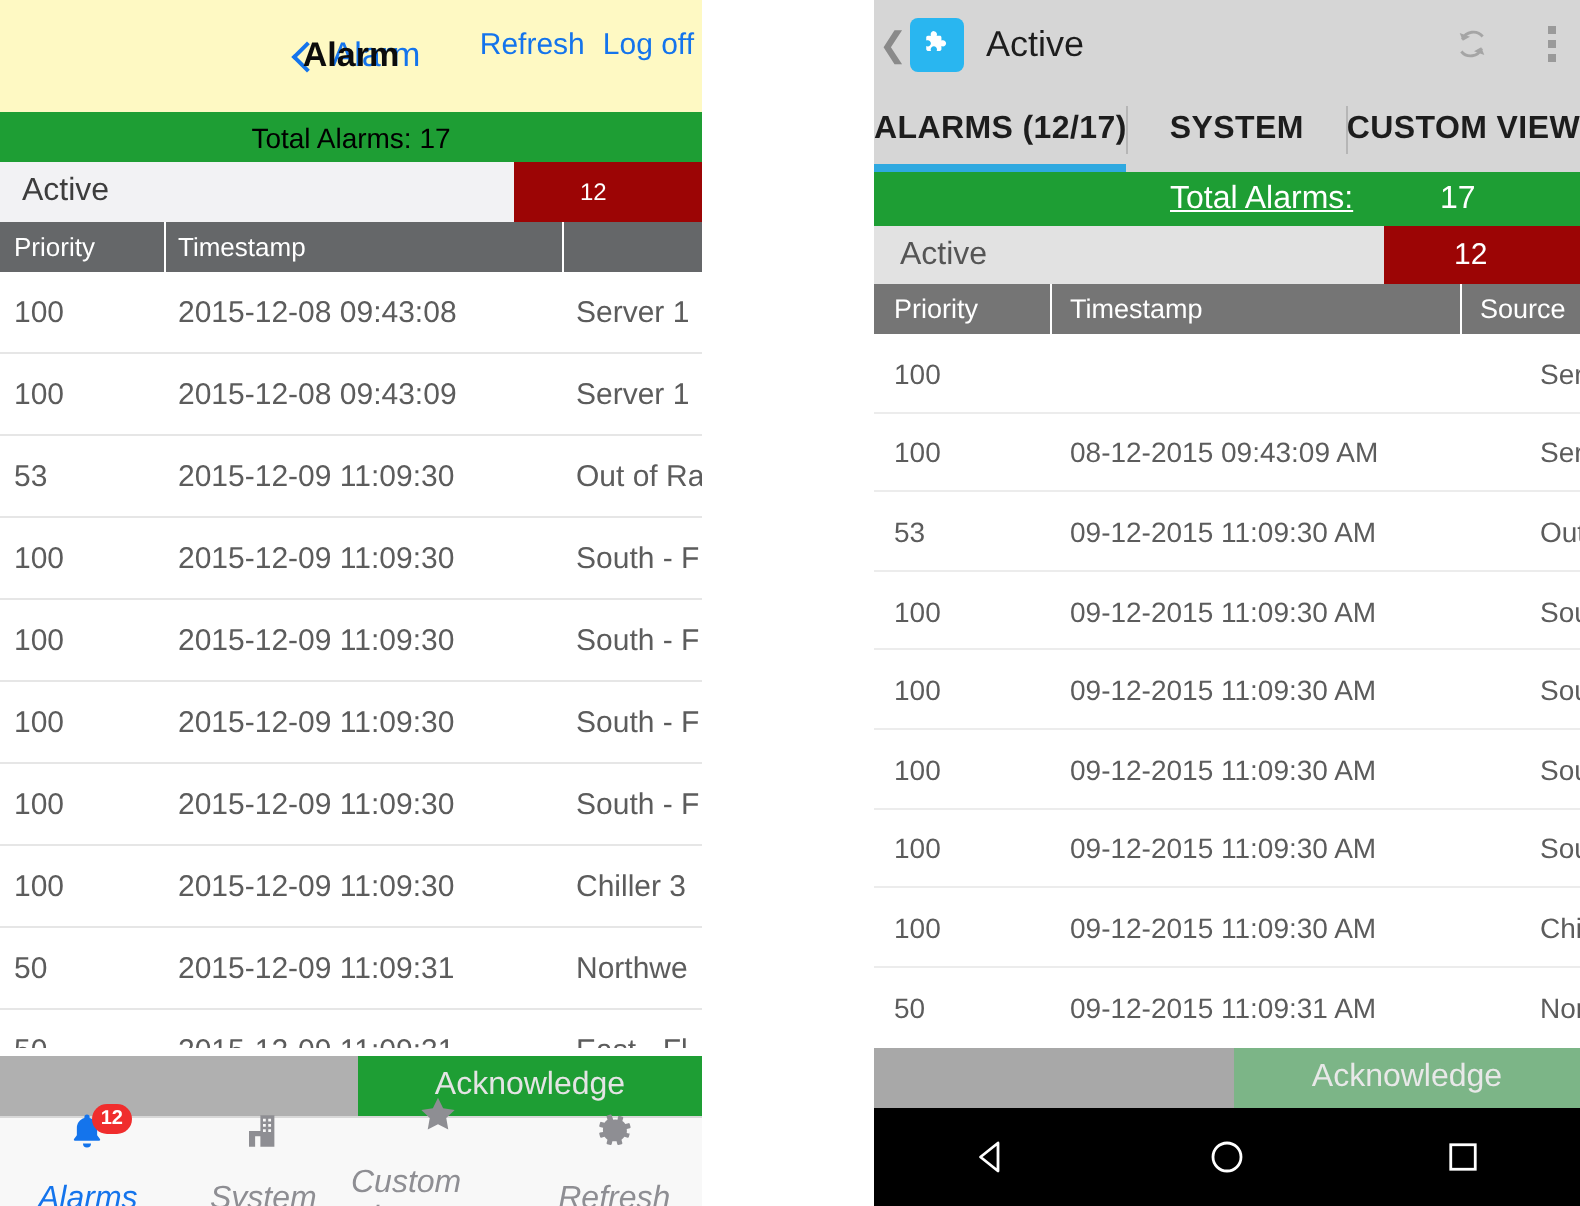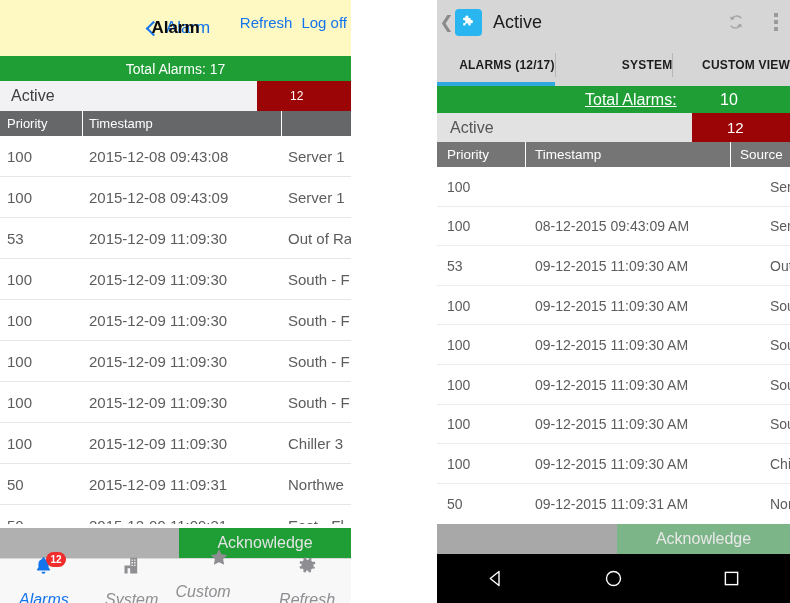--- a/index.html
+++ b/index.html
@@ -47,21 +47,21 @@
   .ios-nav-right {
     position: absolute; right: 0; top: 0;
     height: 44px; display: flex; align-items: center; gap: 9px;
     padding-right: 4px;
   }
   .ios-nav-action { color: #1474ec; font-size: 15px; cursor: pointer; white-space: nowrap; }
 
   .total-bar-ios {
     height: 25px; width: 100%;
     background: #1e9e34;
-    color: #ffffff; font-size: 14px;
+    color: #000000; font-size: 14px;
     display: flex; align-items: center; justify-content: center;
   }
   .active-row-ios {
     position: relative;
     height: 30px; width: 100%;
     background: #f2f2f4;
     display: flex; align-items: center;
   }
   .active-label-ios { padding-left: 11px; font-size: 16px; color: #3d3d3d; }
   .active-count-ios {
@@ -172,22 +172,22 @@
   .droid-overflow span { width: 4px; height: 4px; background: #9a9a9a; display:block; }
 
   .droid-tabs {
     position: relative;
     height: 42px; width: 100%;
     background: #d6d6d6;
     display: flex; align-items: stretch;
   }
   .droid-tab {
     flex: 1; position: relative;
-    display: flex; align-items: center; justify-content: flex-end;
-    font-size: 12px; font-weight: bold; color: #1d1d1d;
+    display: flex; align-items: center; justify-content: center;
+    font-size: 16px; font-weight: bold; color: #1d1d1d;
     letter-spacing: 0.2px;
     cursor: pointer; white-space: nowrap;
   }
   .droid-tab + .droid-tab::before {
     content: ""; position: absolute; left: 0; top: 9px;
     width: 1px; height: 24px; background: #b6b6b6;
   }
   .droid-tab.active::after {
     content: ""; position: absolute;
     left: 0; right: 0; bottom: 0; height: 4px;
@@ -428,21 +428,21 @@
         <div class="droid-tab">
           <span>SYSTEM</span>
         </div>
         <div class="droid-tab">
           <span>CUSTOM VIEW</span>
         </div>
       </div>
 
     <div class="total-bar-droid">
       <span class="tbd-label">Total Alarms:</span>
-      <span class="tbd-value">10</span>
+      <span class="tbd-value">17</span>
     </div>
 
     <div class="active-row-droid">
       <span class="active-label-droid">Active</span>
       <span class="active-count-droid">12</span>
     </div>
 
     <div class="thead-droid">
       <span class="th" style="left:10px;width:80px">Priority</span>
       <span class="thd-sep" style="left:88px"></span>

